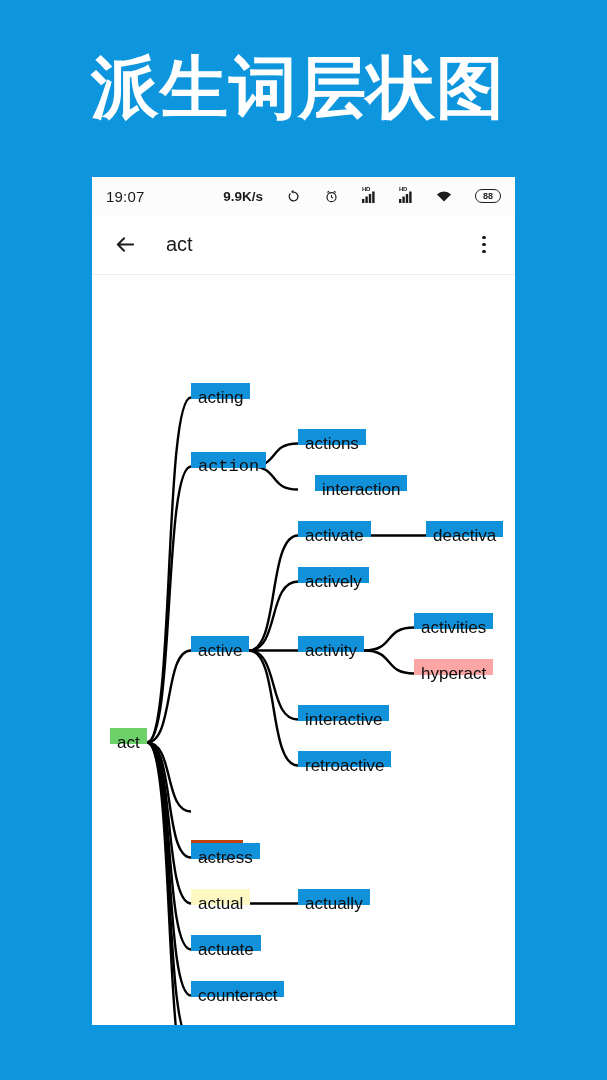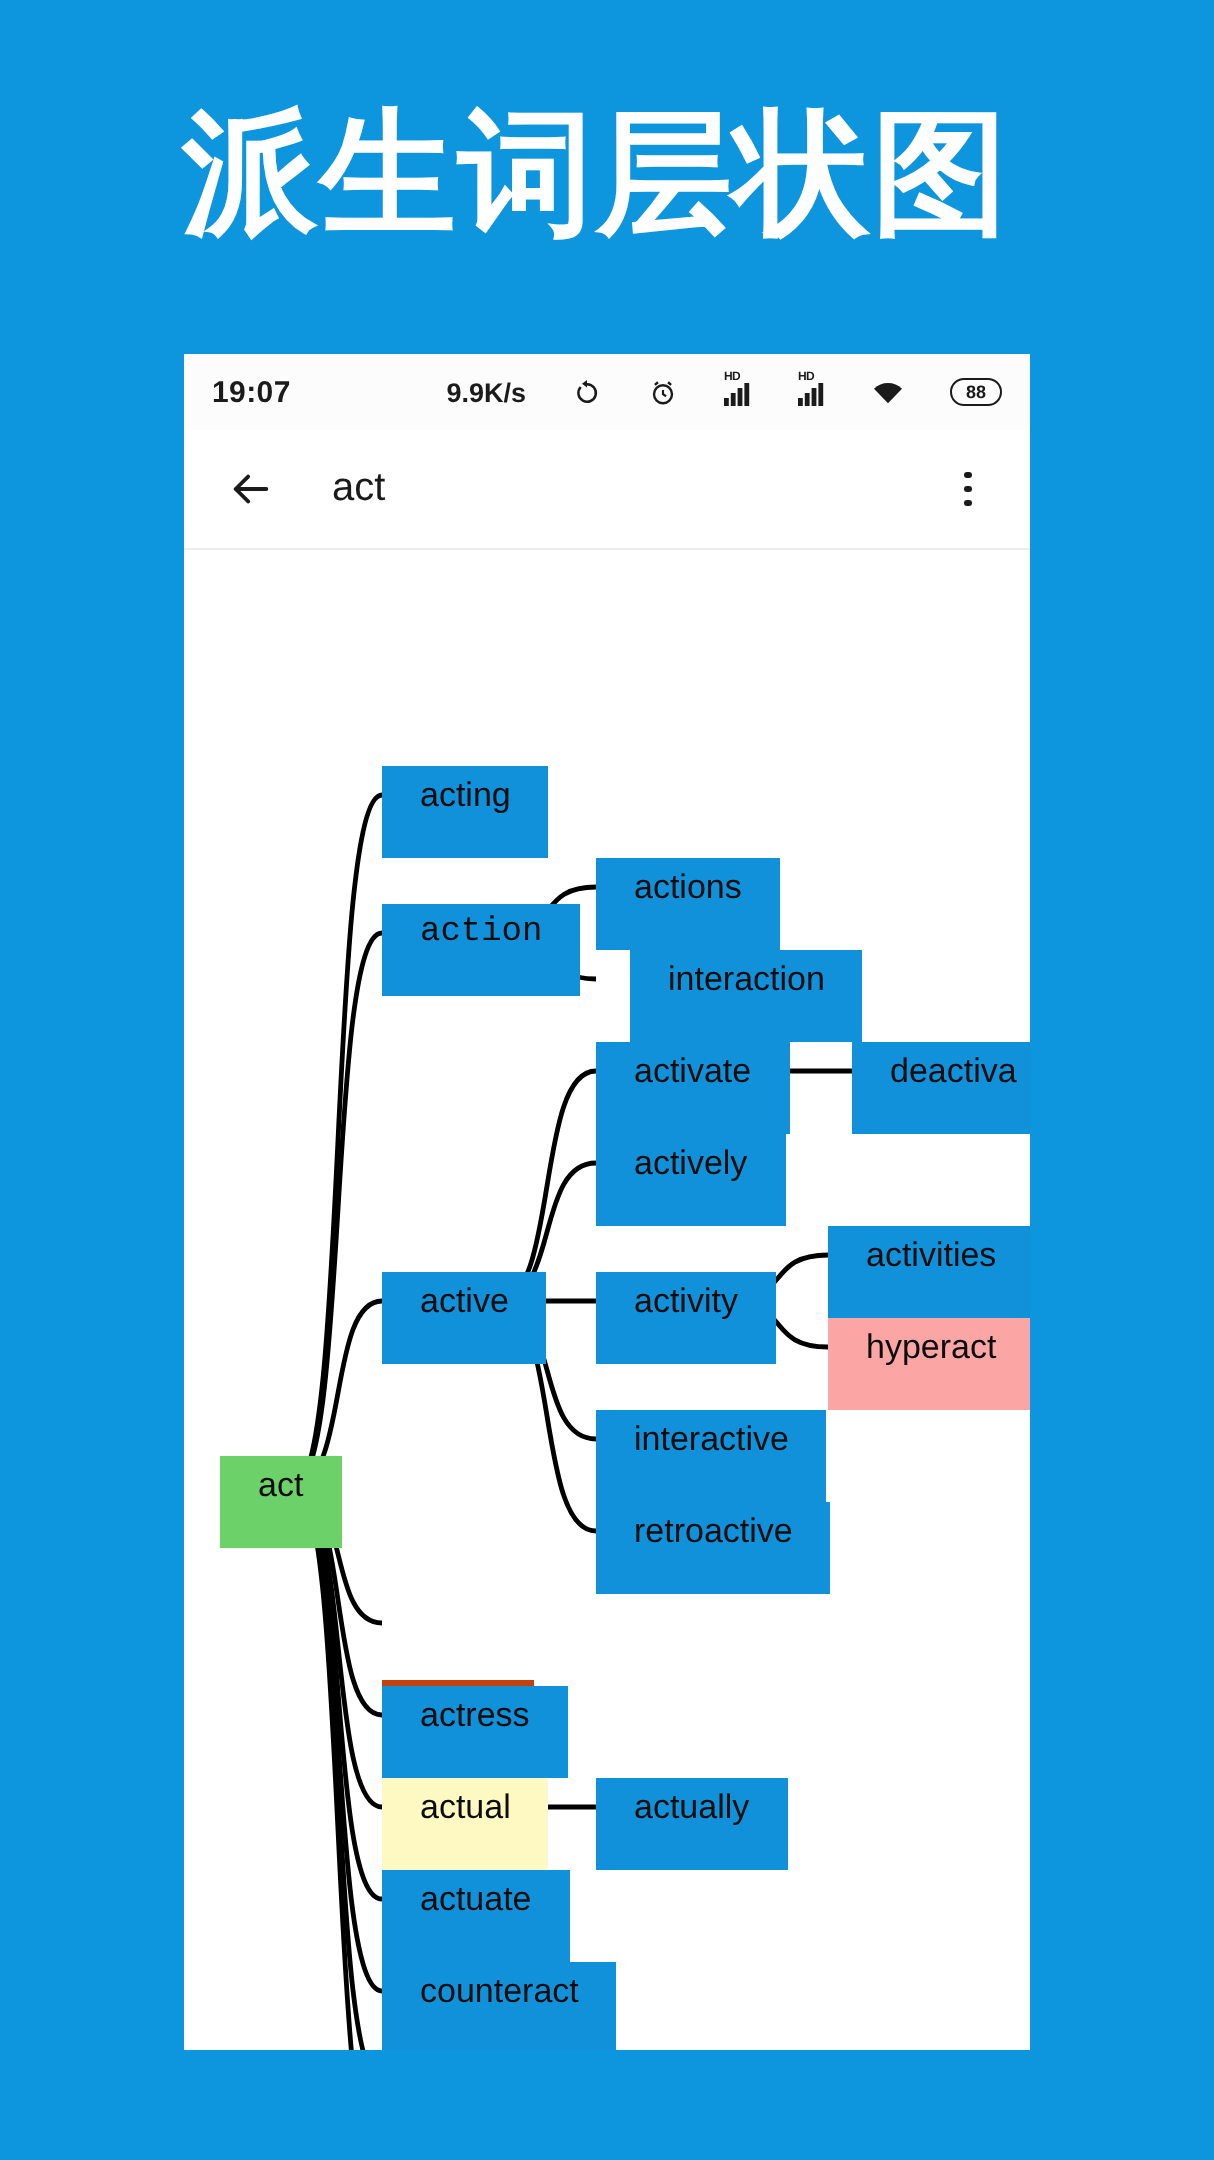--- a/index.html
+++ b/index.html
@@ -34,21 +34,21 @@
     overflow:hidden;
   }
 
   
   .statusbar {
     position:relative; height:38px; width:100%;
     background:#FCFCFC;
     display:flex; align-items:center;
     padding:0 14px;
   }
-  .sb-time { font-size:15px; color:#1b1b1b; font-weight:bold; letter-spacing:.2px; }
+  .sb-time { font-size:15px; color:#1b1b1b; font-weight:normal; letter-spacing:.2px; }
   .sb-right { margin-left:auto; display:flex; align-items:center; gap:23px; }
   .sb-speed { font-size:13.5px; color:#1b1b1b; font-weight:bold; }
   .sb-ico { display:inline-flex; align-items:center; }
   .batt {
     width:26px; height:14px; border:1.6px solid #1b1b1b; border-radius:7px;
     display:flex; align-items:center; justify-content:center;
     font-size:9px; font-weight:bold; color:#1b1b1b;
   }
   .hd-wrap { position:relative; display:inline-flex; align-items:flex-end; }
   .hd-lbl { position:absolute; top:-4px; left:0; font-size:6px; font-weight:bold; color:#1b1b1b; letter-spacing:-.3px;}
@@ -70,22 +70,22 @@
   
   .canvas { position:relative; width:100%; height:750px; background:#FFFFFF; overflow:hidden; }
   .canvas svg { position:absolute; left:0; top:0; }
 
   .node {
     position:absolute;
     background:#1191D9;
     color:#0d0d0d;
     font-size:17px;
     line-height:29px;
-    height:46px;
-    padding:0 19px;
+    height:16px;
+    padding:0 7px;
     white-space:nowrap;
     font-family:"Liberation Sans", sans-serif;
     cursor:pointer;
   }
   .node.root { background:#6BD168; }
 </style>
 </head>
 <body>
 
 <div id="app">

